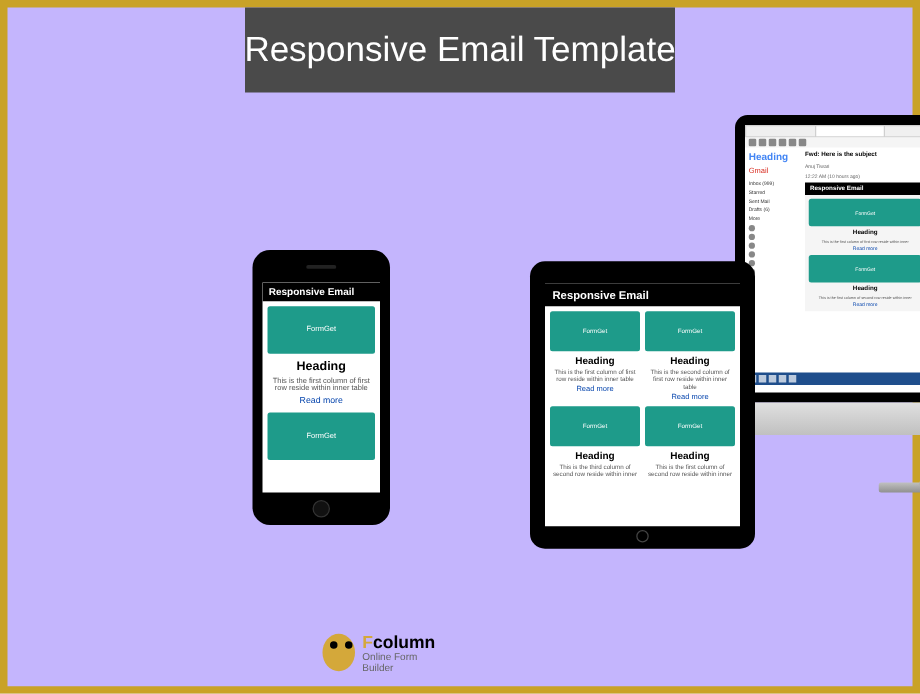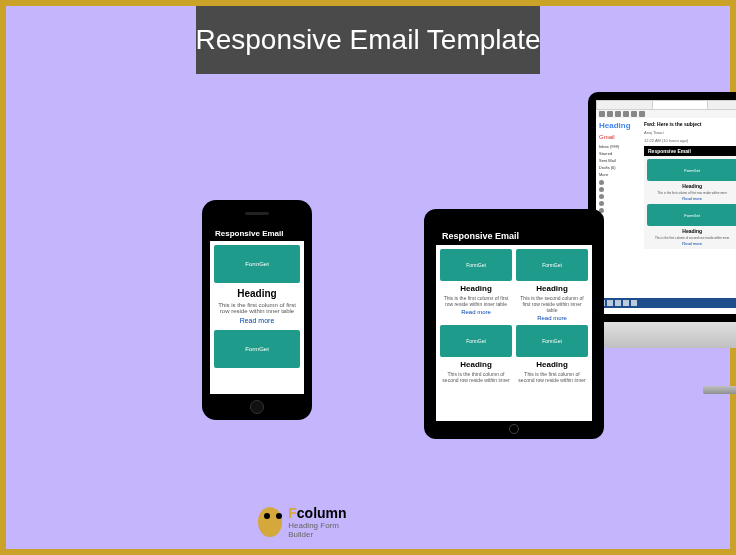--- a/index.html
+++ b/index.html
@@ -499,20 +499,20 @@
               <div class="iphone-card-img" style="margin-top:6px">FormGet</div>
             </div>
           </div>
           <div class="iphone-home"></div>
         </div>
 
         <div class="formget">
           <div class="formget-icon"></div>
           <div class="formget-text">
             <div class="formget-brand"><span class="formget-f">F</span><span>column</span></div>
-            <div class="formget-sub">Heading Form Builder</div>
+            <div class="formget-sub">Online Form Builder</div>
           </div>
         </div>
 
       </div>
     </div>
   </div>
 </div>
 
 </body></html>

